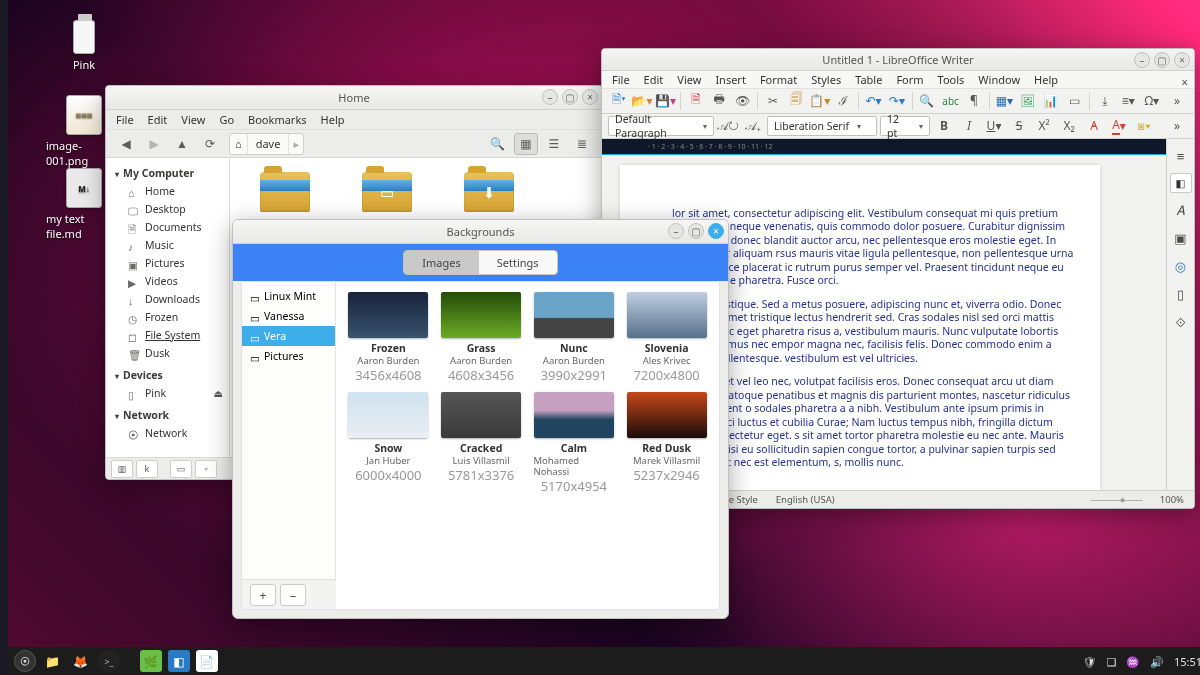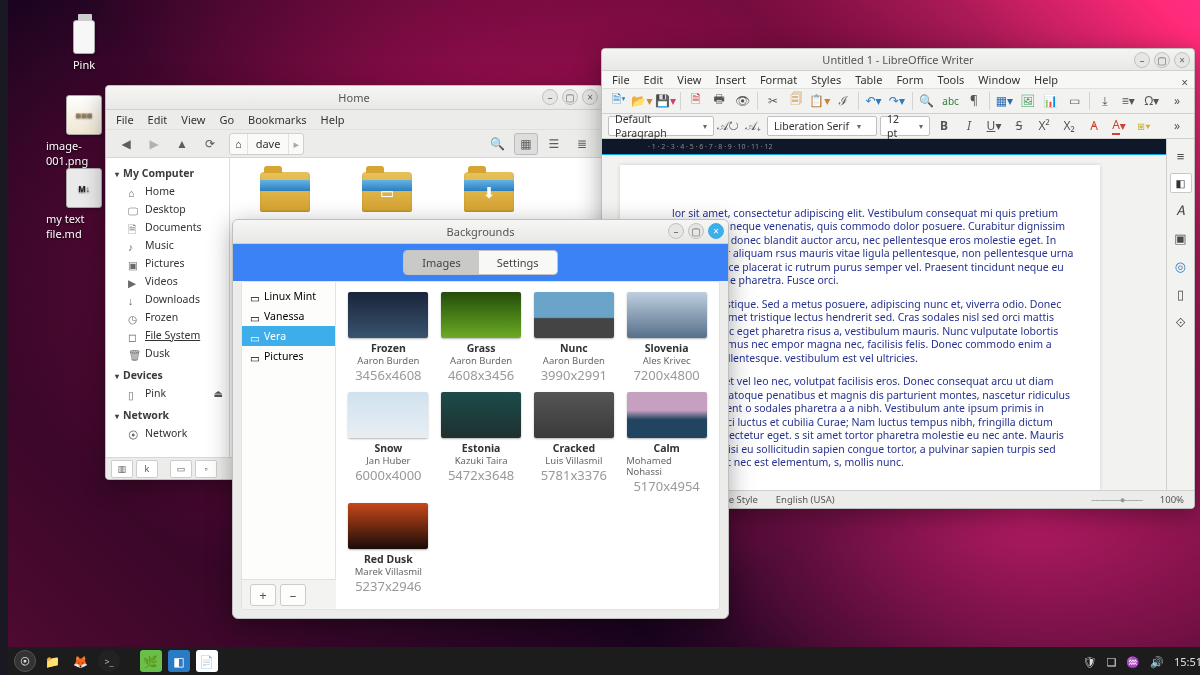--- a/index.html
+++ b/index.html
@@ -450,26 +450,20 @@
       <div class="tauth">Ales Krivec</div>
       <div class="tdim">7200x4800</div>
     </div>
           <div class="thumb">
       <div class="tbox" style="background:linear-gradient(#cfe2ee,#e9eef3)"></div>
       <div class="tname">Snow</div>
       <div class="tauth">Jan Huber</div>
       <div class="tdim">6000x4000</div>
     </div>
           <div class="thumb">
-      <div class="tbox" style="background:linear-gradient(#1b4c4a,#1f3030)"></div>
-      <div class="tname">Estonia</div>
-      <div class="tauth">Kazuki Taira</div>
-      <div class="tdim">5472x3648</div>
-    </div>
-          <div class="thumb">
       <div class="tbox" style="background:linear-gradient(#555,#3a3a3a)"></div>
       <div class="tname">Cracked</div>
       <div class="tauth">Luis Villasmil</div>
       <div class="tdim">5781x3376</div>
     </div>
           <div class="thumb">
       <div class="tbox" style="background:linear-gradient(#c6a0c0 40%,#214560 60%)"></div>
       <div class="tname">Calm</div>
       <div class="tauth">Mohamed Nohassi</div>
       <div class="tdim">5170x4954</div>

